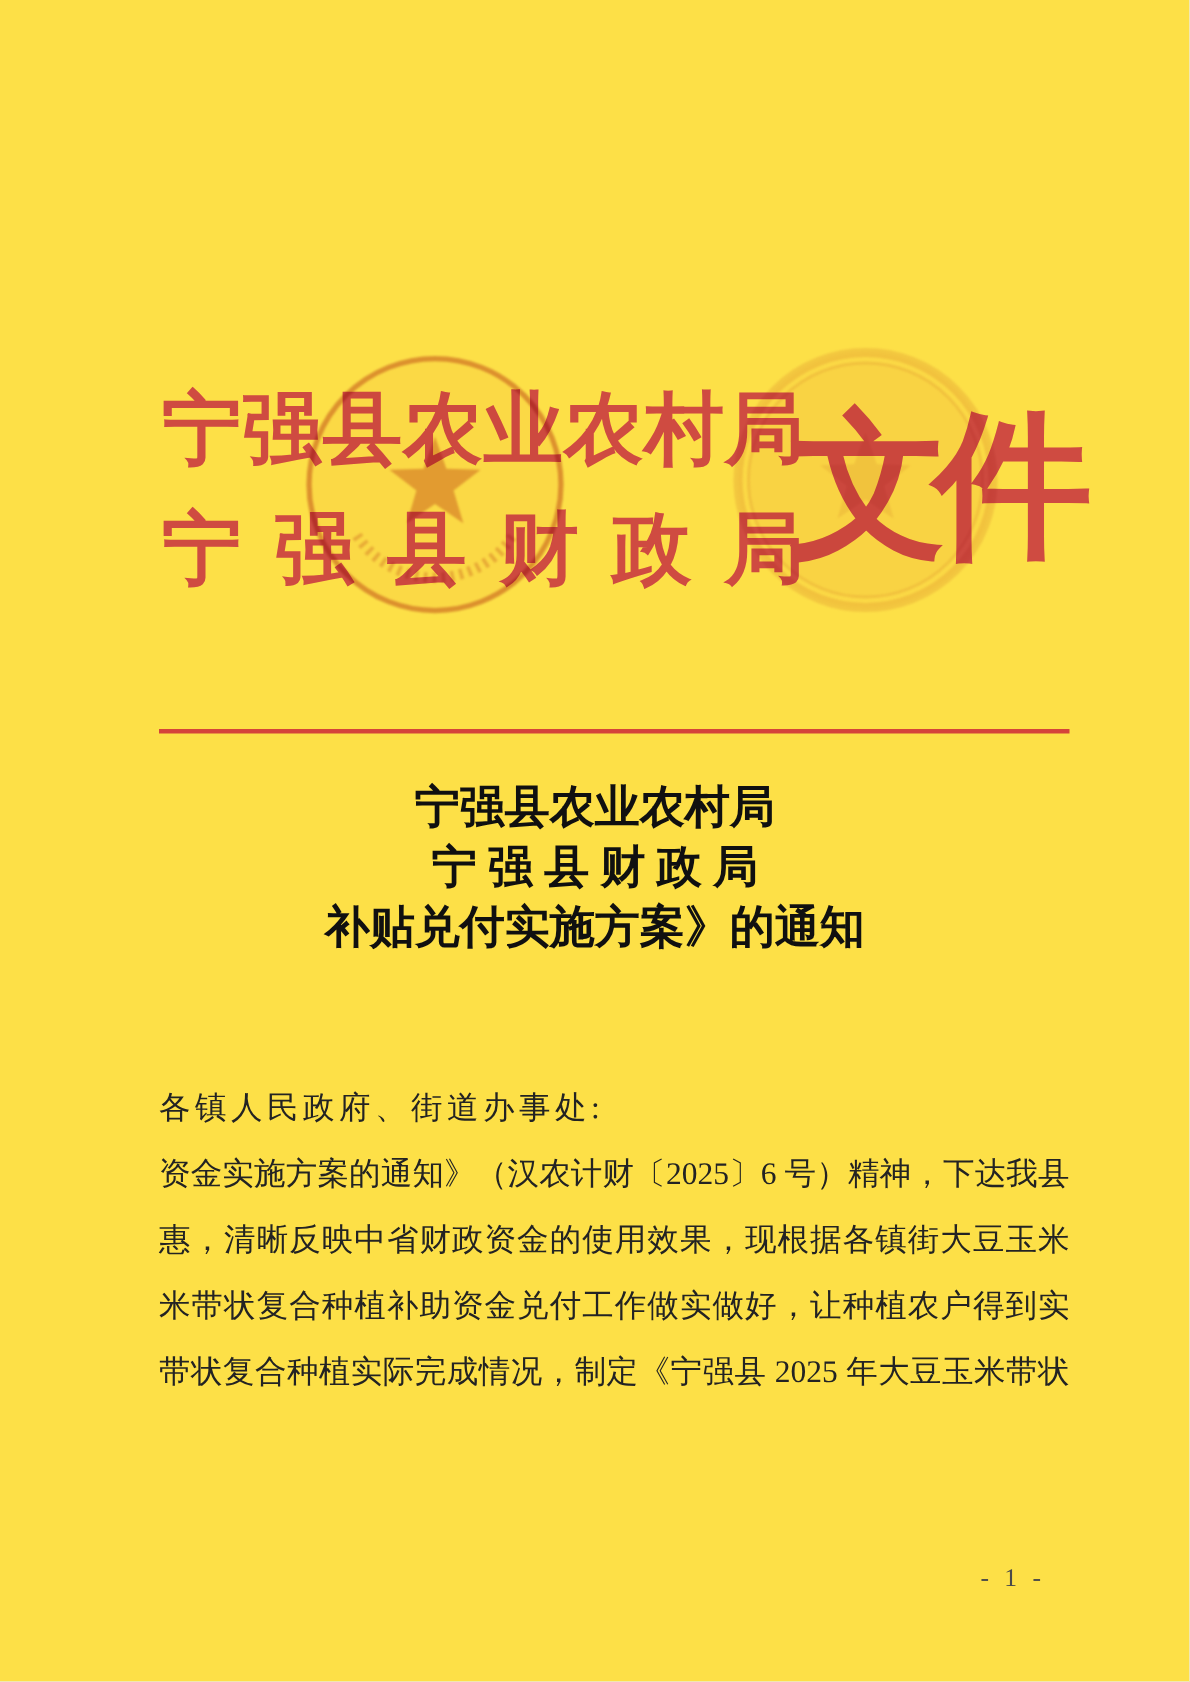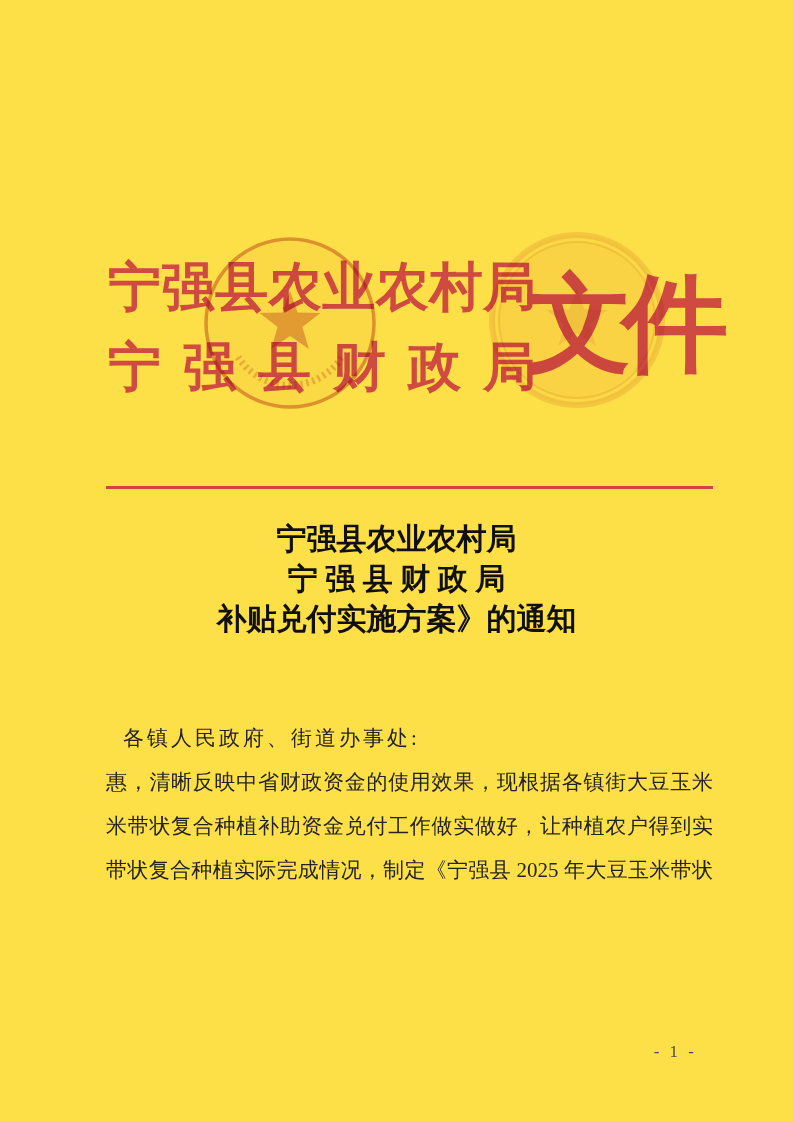--- a/index.html
+++ b/index.html
@@ -79,21 +79,20 @@
   }
   .bline{
     height:44px;line-height:44px;font-size:21px;
     text-align:justify;text-align-last:justify;
     text-justify:inter-character;
     white-space:nowrap;
   }
   .bline.salutation{
     text-align:right;text-align-last:left;
     letter-spacing:3px;
-    margin-left:17px;
   }
   .bline.indent{text-indent:2em;}
   
   .page-number{
     position:absolute;top:1042px;right:96px;
     font-size:17px;letter-spacing:3px;color:#4a4a4a;
     white-space:pre;
   }
 </style>
 </head>
@@ -124,20 +123,21 @@
   <div class="red-rule"></div>
 
   <div class="title">
     <div class="title-line">宁强县农业农村局</div>
     <div class="title-line">宁 强 县 财 政 局</div>
     <div class="title-line">补贴兑付实施方案》的通知</div>
   </div>
 
   <div class="body">
     <div class="bline salutation">各镇人民政府、街道办事处:</div>
+    <div class="bline">资金实施方案的通知》（汉农计财〔2025〕6 号）精神，下达我县</div>
     <div class="bline">惠，清晰反映中省财政资金的使用效果，现根据各镇街大豆玉米</div>
     <div class="bline">米带状复合种植补助资金兑付工作做实做好，让种植农户得到实</div>
     <div class="bline">带状复合种植实际完成情况，制定《宁强县 2025 年大豆玉米带状</div>
   </div>
 
   <div class="page-number">- 1 -</div>
 
 </div>
 
 </body></html>

